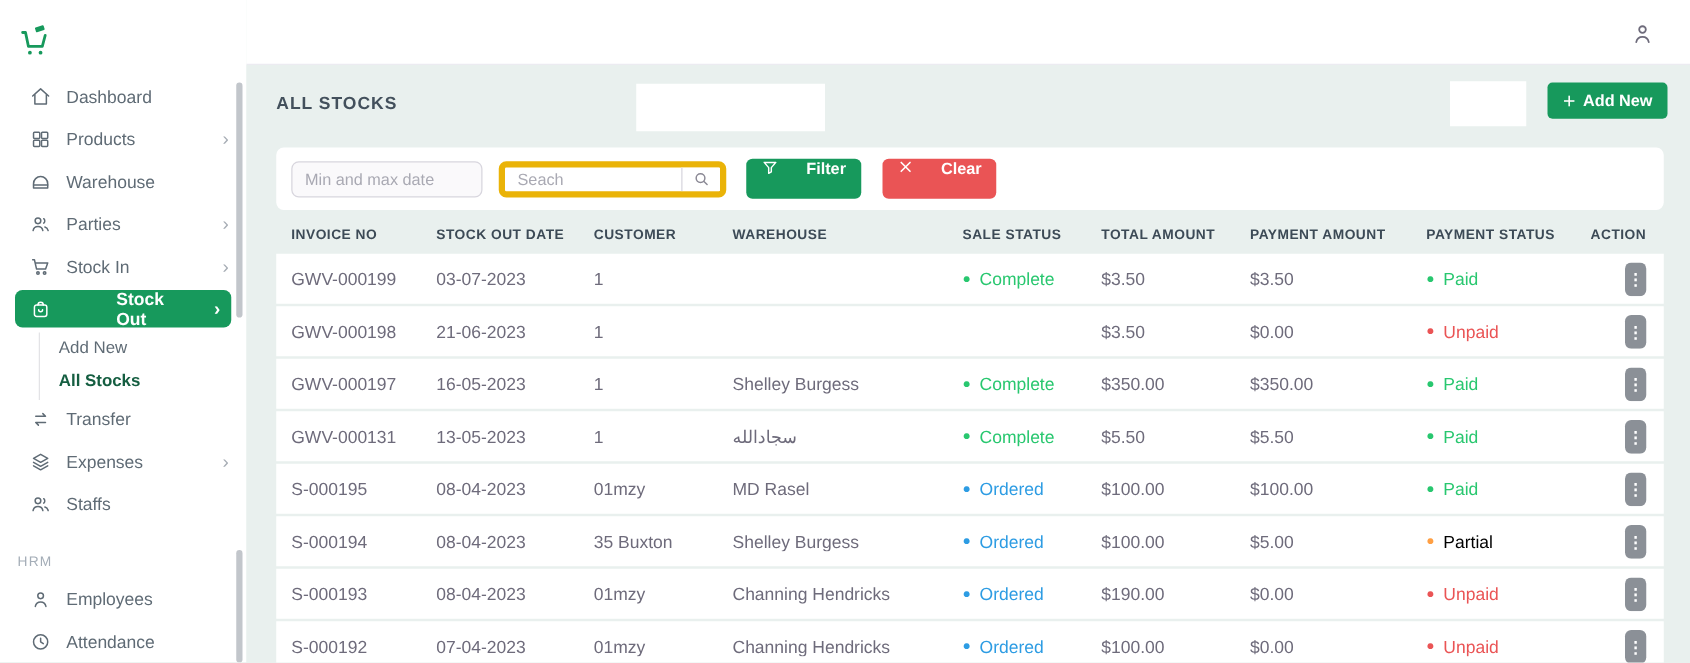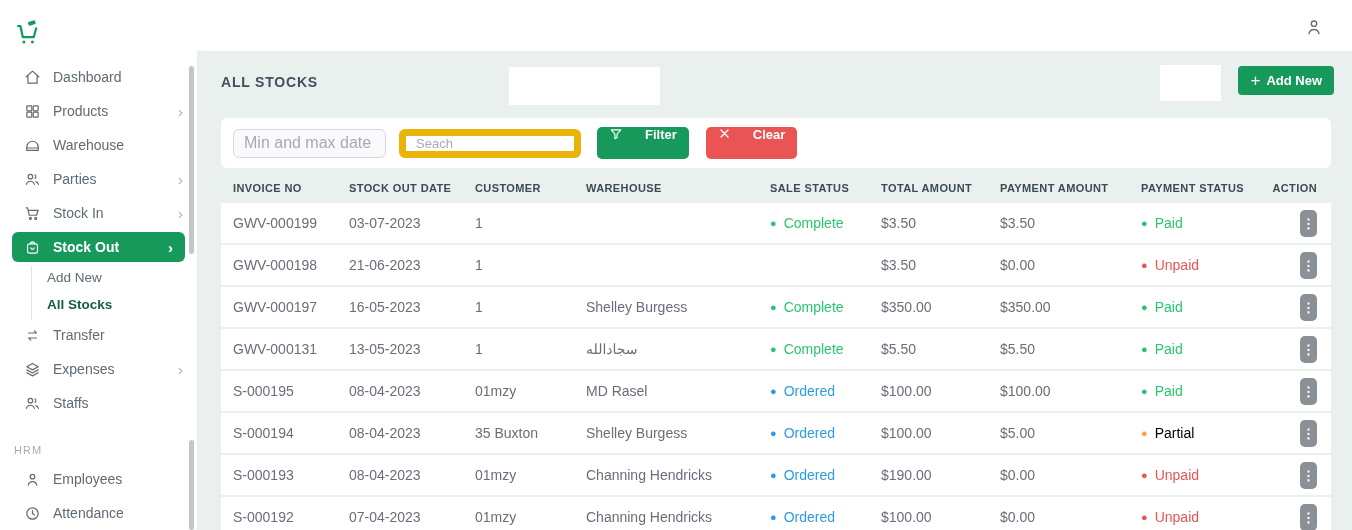--- a/index.html
+++ b/index.html
@@ -12,44 +12,44 @@
   .topbar .user-btn { position:absolute; right:28px; top:17px; width:20px; height:20px; color:#6e6b7b; cursor:pointer; }
 
   
   .sidebar { position:absolute; left:0; top:0; width:197px; height:530px; background:#fff; z-index:4; }
   .logo { display:flex; align-items:center; gap:7px; padding:13px 0 0 14px; height:52px; }
   .logo-text { font-size:21px; font-weight:bold; color:#17995c; letter-spacing:.2px; }
   .nav { padding-top:8px; }
   .nav-item { display:flex; align-items:center; height:34px; padding:0 14px 0 24px; color:#5f6b75; font-size:14px; cursor:pointer; }
   .nav-item .ic { width:17px; height:17px; margin-right:12px; flex:0 0 auto; color:#5f6b75; }
   .nav-item .chev { margin-left:auto; color:#a7adb5; font-size:15px; line-height:1; }
-  .nav-item.active { background:#17995c; color:#fff; border-radius:6px; margin:2px 12px; height:30px; padding:0 12px 0 12px; font-weight:bold; }
+  .nav-item.active { background:#17995c; color:#fff; border-radius:6px; margin:2px 12px; height:30px; padding:0 12px 0 12px; font-weight:bold;gap:40px; }
   .nav-item.active .ic { color:#fff; }
   .nav-item.active .chev { color:#fff; }
   .sub-item { display:flex; align-items:center; height:27px; padding-left:47px; font-size:13.5px; color:#5f6b75; cursor:pointer; }
   .sub-item.active-sub { color:#155e41; font-weight:bold; }
   .sub-guide { position:absolute; left:31px; top:266px; width:1px; height:54px; background:#e3e3e6; }
   .nav-section { padding:24px 0 6px 14px; font-size:11px; letter-spacing:1px; color:#a5aeb8; }
   .sb-thumb1 { position:absolute; right:3px; top:66px; width:5px; height:188px; background:#c2c6cb; border-radius:3px; }
   .sb-thumb2 { position:absolute; right:3px; top:440px; width:5px; height:90px; background:#c2c6cb; border-radius:3px; }
 
   
   .content { position:absolute; left:197px; top:52px; right:0; bottom:0; background:#e9f0ee; }
   .page-head { position:absolute; left:24px; top:22px; font-size:14px; font-weight:bold; letter-spacing:.8px; color:#43505c; }
   .blank-panel-1 { position:absolute; left:312px; top:15px; width:151px; height:38px; background:#fff; }
   .blank-panel-2 { position:absolute; left:963px; top:13px; width:61px; height:36px; background:#fff; }
   .add-btn { position:absolute; right:18px; top:14px; height:29px; background:#17995c; color:#fff; border:none; border-radius:4px; font-size:13px; font-weight:bold; display:flex; align-items:center; gap:6px; padding:0 12px; cursor:pointer; font-family:inherit; }
   .add-btn .plus { font-size:17px; font-weight:normal; line-height:1; }
 
   
   .filter-card { position:absolute; left:24px; top:66px; width:1110px; height:50px; background:#fff; border-radius:6px; display:flex; align-items:center; padding:0 12px; gap:13px; }
-  .inp { height:29px; border:1px solid #d8d6de; border-radius:6px; background:#faf9fb; font-size:16px; color:#4c1d95; padding:0 10px; font-family:inherit; outline:none; }
+  .inp { height:29px; border:1px solid #d8d6de; border-radius:6px; background:#faf9fb; font-size:13px; color:#4c1d95; padding:0 10px; font-family:inherit; outline:none; }
   .inp::placeholder { color:#a9a9b3; }
   .date-inp { width:153px; }
-  .search-group { display:flex; height:29px; width:182px; border:7px solid #eab308; border-radius:6px; background:#fff; overflow:hidden;flex-direction:column; }
+  .search-group { display:flex; height:29px; width:182px; border:5px solid #eab308; border-radius:6px; background:#fff; overflow:hidden; }
   .search-group input { border:none; background:transparent; flex:1; font-size:13px; color:#5f6b75; padding:0 10px; font-family:inherit; outline:none; min-width:0; }
   .search-group input::placeholder { color:#a9a9b3; }
   .search-btn { width:31px; border:none; border-left:1px solid #d8d6de; background:#fff; display:flex; align-items:center; justify-content:center; color:#8a8894; cursor:pointer; }
   .btn { height:32px; border:none; border-radius:5px; color:#fff; font-size:13px; font-weight:bold; display:flex; gap:22px; padding:0 12px; cursor:pointer; font-family:inherit; }
   .btn-filter { background:#17995c; margin-left:3px; }
   .btn-clear { background:#ea5455; margin-left:4px; }
 
   
   .table { position:absolute; left:24px; top:123px; width:1110px; }
   .trow, .thead { display:grid; grid-template-columns:116px 126px 111px 184px 111px 119px 141px 129px 73px; align-items:center; }

